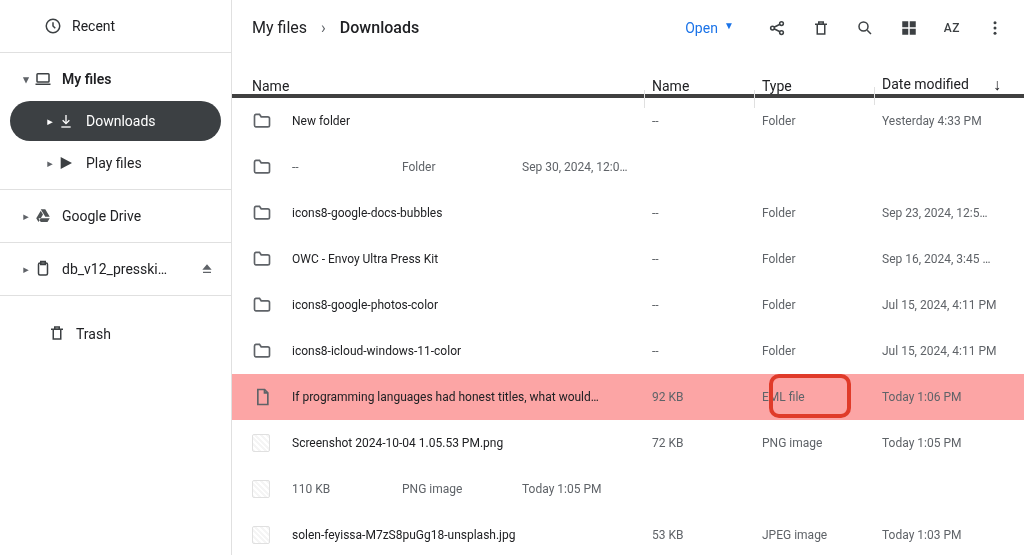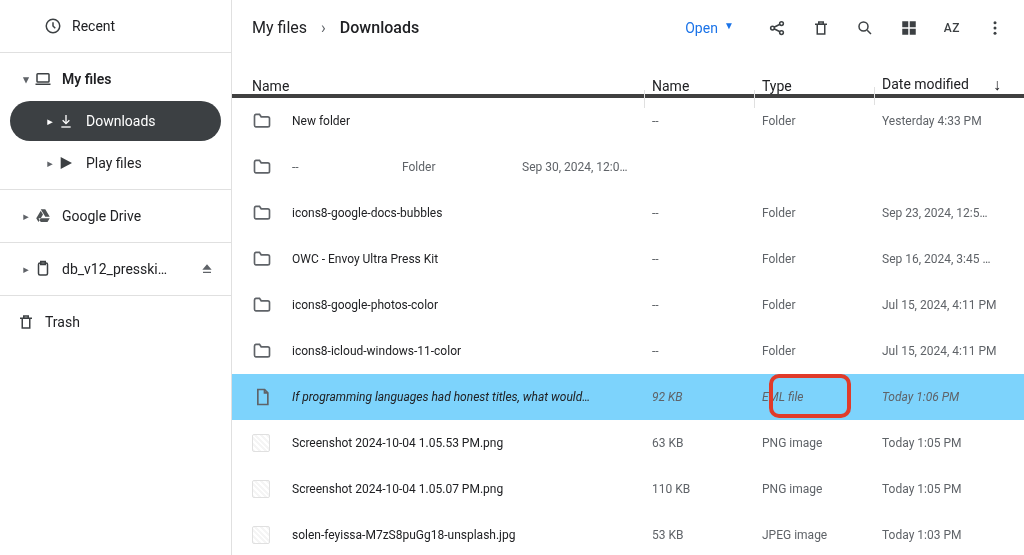--- a/index.html
+++ b/index.html
@@ -5,21 +5,21 @@
   * { box-sizing: border-box; margin: 0; padding: 0; font-family: Roboto, "Segoe UI", Arial, sans-serif; }
   body { width: 1024px; height: 555px; overflow: hidden; display: flex; background: #fff; color: #202124; }
   
   .sidebar { width: 232px; height: 100%; border-right: 1px solid #e0e0e0; padding-top: 6px; }
   .sb-row { display: flex; align-items: center; height: 40px; padding-left: 22px; font-size: 14px; cursor: pointer; border-radius: 0 20px 20px 0; }
   .sb-row .exp { width: 16px; display: inline-flex; justify-content: center; font-size: 11px; color: #5f6368; }
   .sb-row .icon { width: 28px; display: inline-flex; justify-content: flex-start; }
   .sb-row.recent { padding-left: 44px; font-weight: 400; }
   .sb-row.l1 { padding-left: 18px; font-weight: 600; }
   .sb-row.l2 { padding-left: 42px; }
-  .sb-row.l1.trash { font-weight: 400; padding-left: 17px; }
+  .sb-row.l1.trash { font-weight: 400; padding-left: 48px; align-items: flex-end; }
   .sb-row.active { background: #3c4043; color: #fff; border-radius: 20px; margin: 2px 10px 2px 10px; padding-left: 32px; }
   .sb-row.active .exp, .sb-row.active .icon { color: #fff; }
   .sb-row .eject { margin-left: auto; margin-right: 16px; color: #5f6368; }
   .sb-row .label { white-space: nowrap; overflow: hidden; text-overflow: ellipsis; max-width: 120px; }
   .sb-sep { height: 1px; background: #e0e0e0; margin: 6px 0; }
   
   .main { flex: 1; display: flex; flex-direction: column; }
   .topbar { display: flex; align-items: center; height: 56px; padding: 0 20px 0 20px; }
   .breadcrumb { display: flex; align-items: center; font-size: 16px; gap: 14px; }
   .breadcrumb .crumb { color: #202124; }
@@ -40,21 +40,21 @@
   .thead .vsep { position: absolute; left: -8px; top: 12px; height: 18px; width: 1px; background: #e0e0e0; }
   .thead .arrow { font-size: 16px; }
   
   .rows { overflow: hidden; }
   .row { display: flex; align-items: center; height: 46px; padding: 0 20px; font-size: 12px; cursor: pointer; }
   .row .ficon { width: 40px; display: inline-flex; }
   .row .fname { flex: 0 0 360px; white-space: nowrap; overflow: hidden; text-overflow: ellipsis; }
   .row .fsize { flex: 0 0 110px; color: #5f6368; }
   .row .ftype { flex: 0 0 120px; color: #5f6368; }
   .row .fdate { flex: 1; color: #5f6368; white-space: nowrap; overflow: hidden; text-overflow: ellipsis; }
-  .row.selected { background: #7dd3fc; font-style: italic; }
+  .row.selected { background: #fca5a5; }
   
   .annot { position: absolute; border: 4px solid #e03b2a; border-radius: 10px; pointer-events: none; }
   .main { position: relative; }
   
   .thumb { width: 18px; height: 18px; border: 1px solid #e0e0e0; border-radius: 2px; background: repeating-linear-gradient(45deg,#f5f5f5,#f5f5f5 2px,#fff 2px,#fff 4px); }
   svg { display: block; }
 </style>
 </head>
 <body>
 
@@ -288,29 +288,28 @@
         <span class="fname">If programming languages had honest titles, what would…</span>
         <span class="fsize">92 KB</span>
         <span class="ftype">EML file</span>
         <span class="fdate">Today 1:06 PM</span>
       </div>
       <div class="row">
         <span class="ficon">
           <span class="thumb"></span>
         </span>
         <span class="fname">Screenshot 2024-10-04 1.05.53 PM.png</span>
-        <span class="fsize">63 KB</span>
+        <span class="fsize">72 KB</span>
         <span class="ftype">PNG image</span>
         <span class="fdate">Today 1:05 PM</span>
       </div>
       <div class="row">
         <span class="ficon">
           <span class="thumb"></span>
         </span>
-        <span class="fname">Screenshot 2024-10-04 1.05.07 PM.png</span>
         <span class="fsize">110 KB</span>
         <span class="ftype">PNG image</span>
         <span class="fdate">Today 1:05 PM</span>
       </div>
       <div class="row">
         <span class="ficon">
           <span class="thumb"></span>
         </span>
         <span class="fname">solen-feyissa-M7zS8puGg18-unsplash.jpg</span>
         <span class="fsize">53 KB</span>

